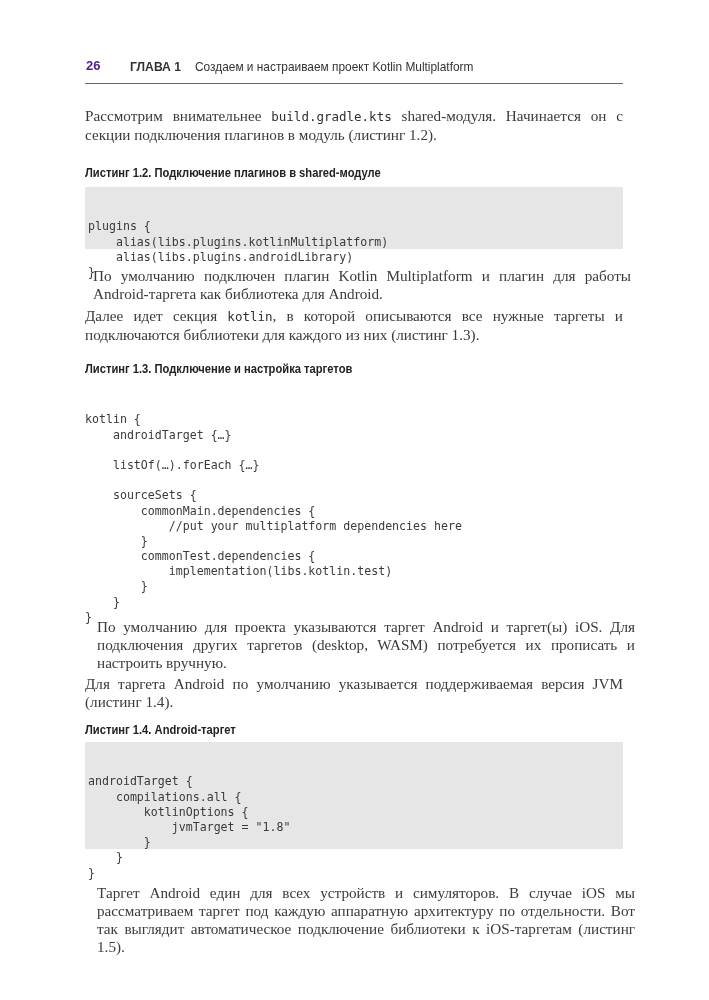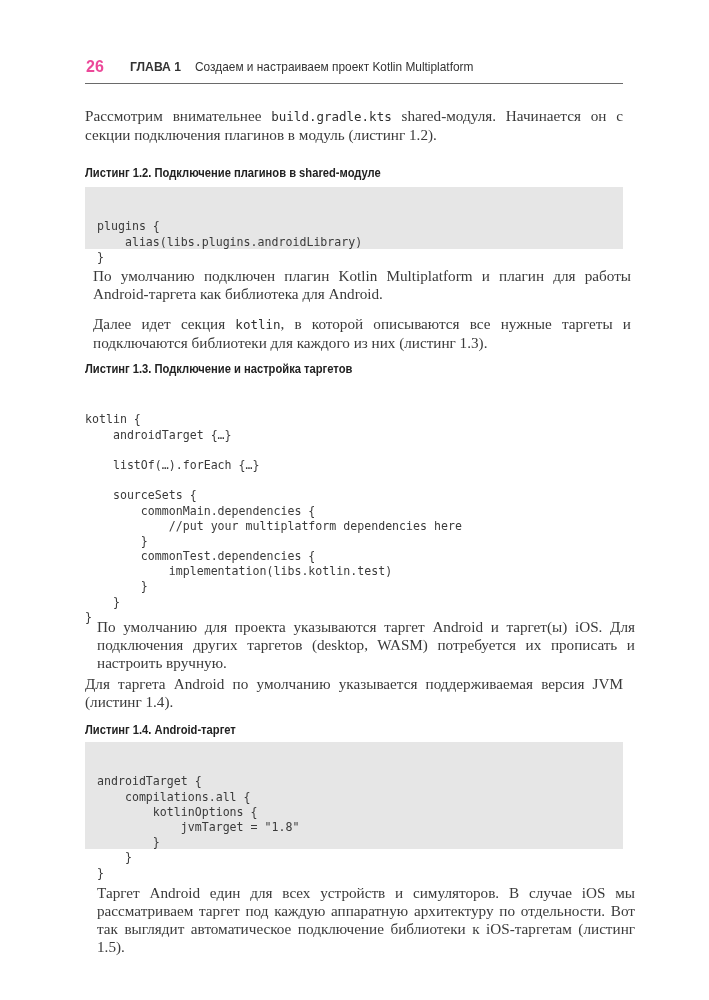--- a/index.html
+++ b/index.html
@@ -1,52 +1,52 @@
 <!DOCTYPE html>
 <html><head>
 <meta charset="utf-8">
 <style>
   html, body { margin: 0; padding: 0; background: #ffffff; }
   body { width: 709px; height: 1000px; position: relative; overflow: hidden; color: #2b2b2b; }
   .page { position: absolute; left: 85px; top: 0; width: 538px; }
   .running-head { position: absolute; top: 58px; left: 0; width: 538px; height: 22px; font-family: "Liberation Sans", sans-serif; }
-  .page-num { position: absolute; left: 1px; top: 0; font-size: 16px; font-weight: bold; color: #ec4899; }
+  .page-num { position: absolute; left: 1px; top: 0; font-size: 13px; font-weight: bold; color: #4c1d95; }
   .chapter-label { position: absolute; left: 45px; top: 1px; font-size: 13.5px; font-weight: bold; color: #333; transform: scaleX(0.9); transform-origin: left; }
   .chapter-title { position: absolute; left: 110px; top: 1px; font-size: 13.5px; color: #333; transform: scaleX(0.88); transform-origin: left; white-space: nowrap; }
   .head-rule { position: absolute; top: 83px; left: 0; width: 538px; height: 1px; background: #6a6a6a; }
 
   .para { position: absolute; left: 0; width: 538px; font-family: "Liberation Serif", serif; font-size: 15.2px; line-height: 18px; color: #3a3a3a; text-align: justify; }
   .para code, .mono { font-family: "DejaVu Sans Mono", monospace; font-size: 12.5px; color: #2f2f2f; }
   .caption { position: absolute; left: 0; font-family: "Liberation Sans", sans-serif; font-weight: bold; font-size: 13px; color: #222; white-space: nowrap; transform: scaleX(0.86); transform-origin: left; }
-  .code-block { position: absolute; left: 0; width: 538px; font-family: "DejaVu Sans Mono", monospace; font-size: 11.6px; line-height: 15.2px; color: #3a3a3a; white-space: pre; box-sizing: border-box; padding: 2px 12px; }
+  .code-block { position: absolute; left: 0; width: 538px; font-family: "DejaVu Sans Mono", monospace; font-size: 11.6px; line-height: 15.2px; color: #3a3a3a; white-space: pre; box-sizing: border-box; padding: 2px 3px; }
   .code-block.shaded { background: #e6e6e6; }
   .code-line { display: block; height: 15.2px; }
 </style>
 </head>
 <body>
 
 <div class="page">
 
   <div class="running-head">
     <span class="page-num">26</span>
     <span class="chapter-label">ГЛАВА 1</span>
     <span class="chapter-title">Создаем и настраиваем проект Kotlin Multiplatform</span>
   </div>
   <div class="head-rule"></div>
 
   <p class="para" style="top:107px; margin:0;"><span>Рассмотрим внимательнее </span><code>build.gradle.kts</code><span> shared-модуля. Начинается он с секции подключения плагинов в модуль (листинг 1.2).</span></p>
 
   <div class="caption" style="top:165px;">Листинг 1.2. Подключение плагинов в shared-модуле</div>
   <div class="code-block shaded" style="top:187px; height:62px;">
-    <span class="code-line">plugins {</span><span class="code-line">    alias(libs.plugins.androidLibrary)</span><span class="code-line">}</span>
+    <span class="code-line">plugins {</span><span class="code-line">    alias(libs.plugins.kotlinMultiplatform)</span><span class="code-line">    alias(libs.plugins.androidLibrary)</span><span class="code-line">}</span>
   </div>
 
   <p class="para" style="top:259px; margin:8px;">По умолчанию подключен плагин Kotlin Multiplatform и плагин для работы Android-таргета как библиотека для Android.</p>
 
-  <p class="para" style="top:307px; margin:8px;"><span>Далее идет секция </span><code>kotlin</code><span>, в которой описываются все нужные таргеты и подключаются библиотеки для каждого из них (листинг 1.3).</span></p>
+  <p class="para" style="top:307px; margin:0;"><span>Далее идет секция </span><code>kotlin</code><span>, в которой описываются все нужные таргеты и подключаются библиотеки для каждого из них (листинг 1.3).</span></p>
 
   <div class="caption" style="top:361px;">Листинг 1.3. Подключение и настройка таргетов</div>
   <div class="code-block" style="top:382px; padding:0;">
     <span class="code-line">kotlin {</span><span class="code-line">    androidTarget {…}</span><span class="code-line"></span><span class="code-line">    listOf(…).forEach {…}</span><span class="code-line"></span><span class="code-line">    sourceSets {</span><span class="code-line">        commonMain.dependencies {</span><span class="code-line">            //put your multiplatform dependencies here</span><span class="code-line">        }</span><span class="code-line">        commonTest.dependencies {</span><span class="code-line">            implementation(libs.kotlin.test)</span><span class="code-line">        }</span><span class="code-line">    }</span><span class="code-line">}</span>
   </div>
 
   <p class="para" style="top:606px; margin:12px;">По умолчанию для проекта указываются таргет Android и таргет(ы) iOS. Для подключения других таргетов (desktop, WASM) потребуется их прописать и настроить вручную.</p>
 
   <p class="para" style="top:675px; margin:0;">Для таргета Android по умолчанию указывается поддерживаемая версия JVM (листинг 1.4).</p>
 

